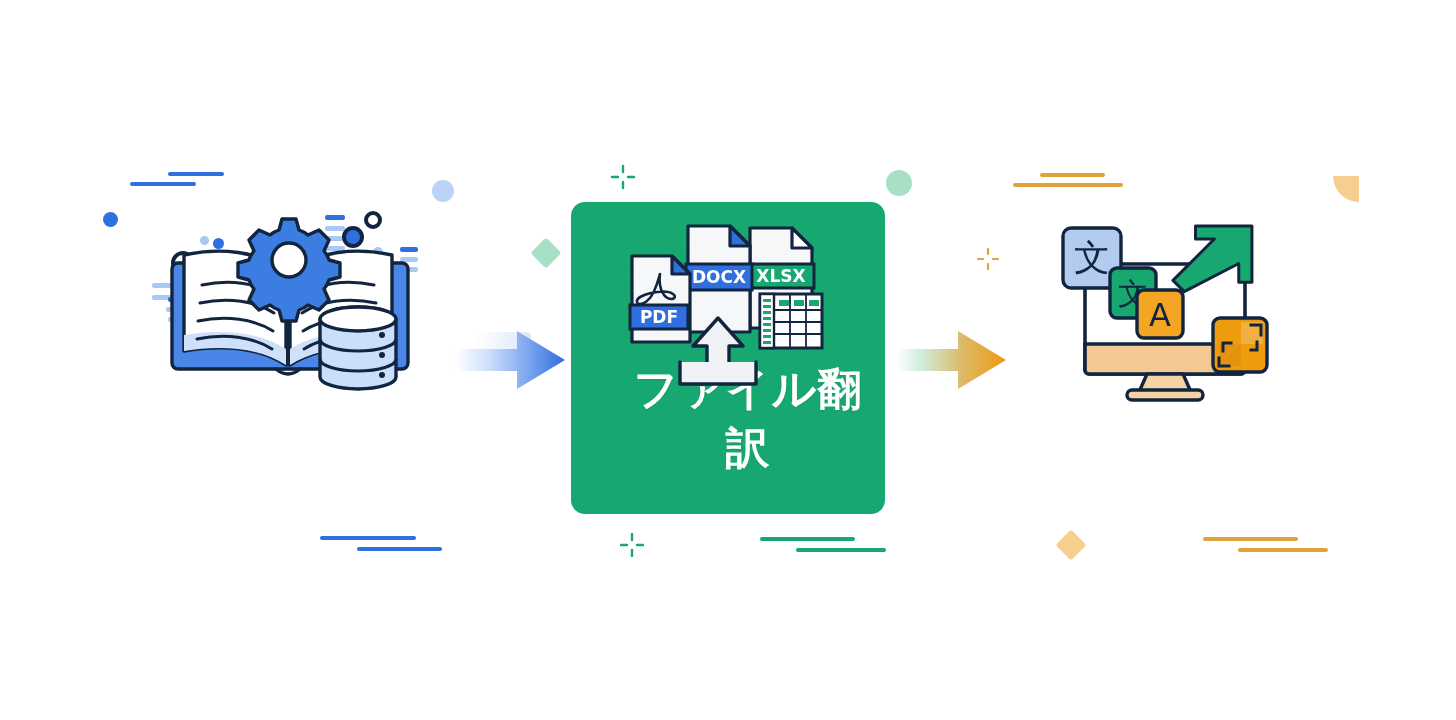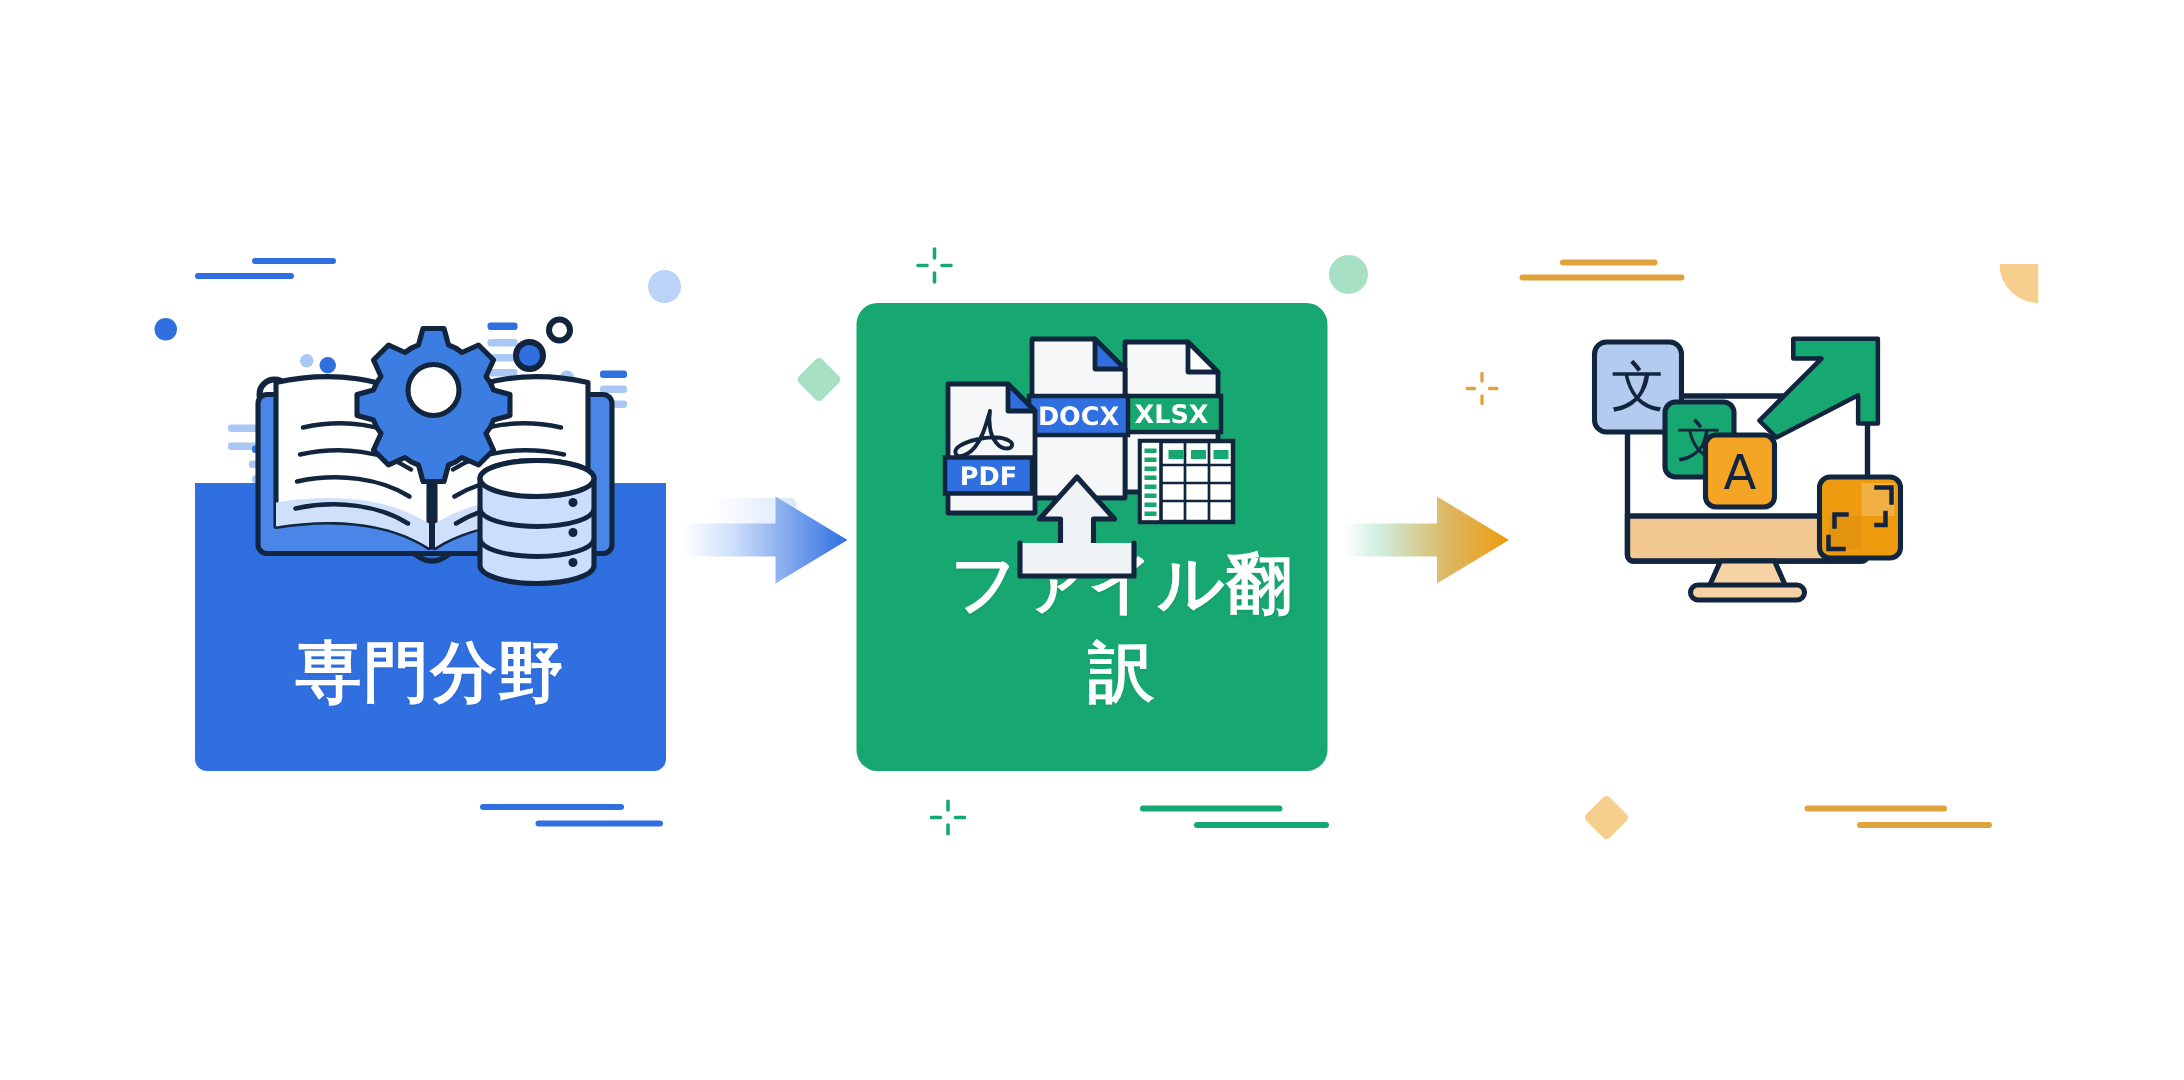--- a/index.html
+++ b/index.html
@@ -153,23 +153,20 @@
         <line x1="1" y1="11" x2="6" y2="11"></line>
         <line x1="16" y1="11" x2="21" y2="11"></line>
       </g>
     </svg>
 
     <div class="diamond" style="left:1060px;top:534px;width:22px;height:22px;background:#f6cf8e;border-radius:3px;"></div>
     <div class="line" style="left:1203px;top:537px;width:95px;height:4px;background:#e0a23a;"></div>
     <div class="line" style="left:1238px;top:548px;width:90px;height:4px;background:#e0a23a;"></div>
   </div>
 
-  <div class="card card-blue">
-    <div class="card-label label-blue">専門分野</div>
-  </div>
 
   <svg class="illus illus-book" viewBox="0 0 260 185">
 
     <path d="M18 48 h224 a6 6 0 0 1 6 6 v94 a6 6 0 0 1 -6 6 h-224 a6 6 0 0 1 -6 -6 v-94 a6 6 0 0 1 6 -6 z" fill="#4a86e8" stroke="#12253f" stroke-width="3.4"></path>
 
     <path d="M24 40 C60 32 98 36 126 56 L126 150 C98 132 60 130 24 136 Z" fill="#ffffff" stroke="#12253f" stroke-width="3.4" stroke-linejoin="round"></path>
 
     <path d="M24 120 C60 114 98 116 126 134 L126 150 C98 132 60 130 24 136 Z" fill="#cfe0fb" stroke="none"></path>
 
     <path d="M232 40 C196 32 158 36 130 56 L130 150 C158 132 196 130 232 136 Z" fill="#ffffff" stroke="#12253f" stroke-width="3.4" stroke-linejoin="round"></path>

